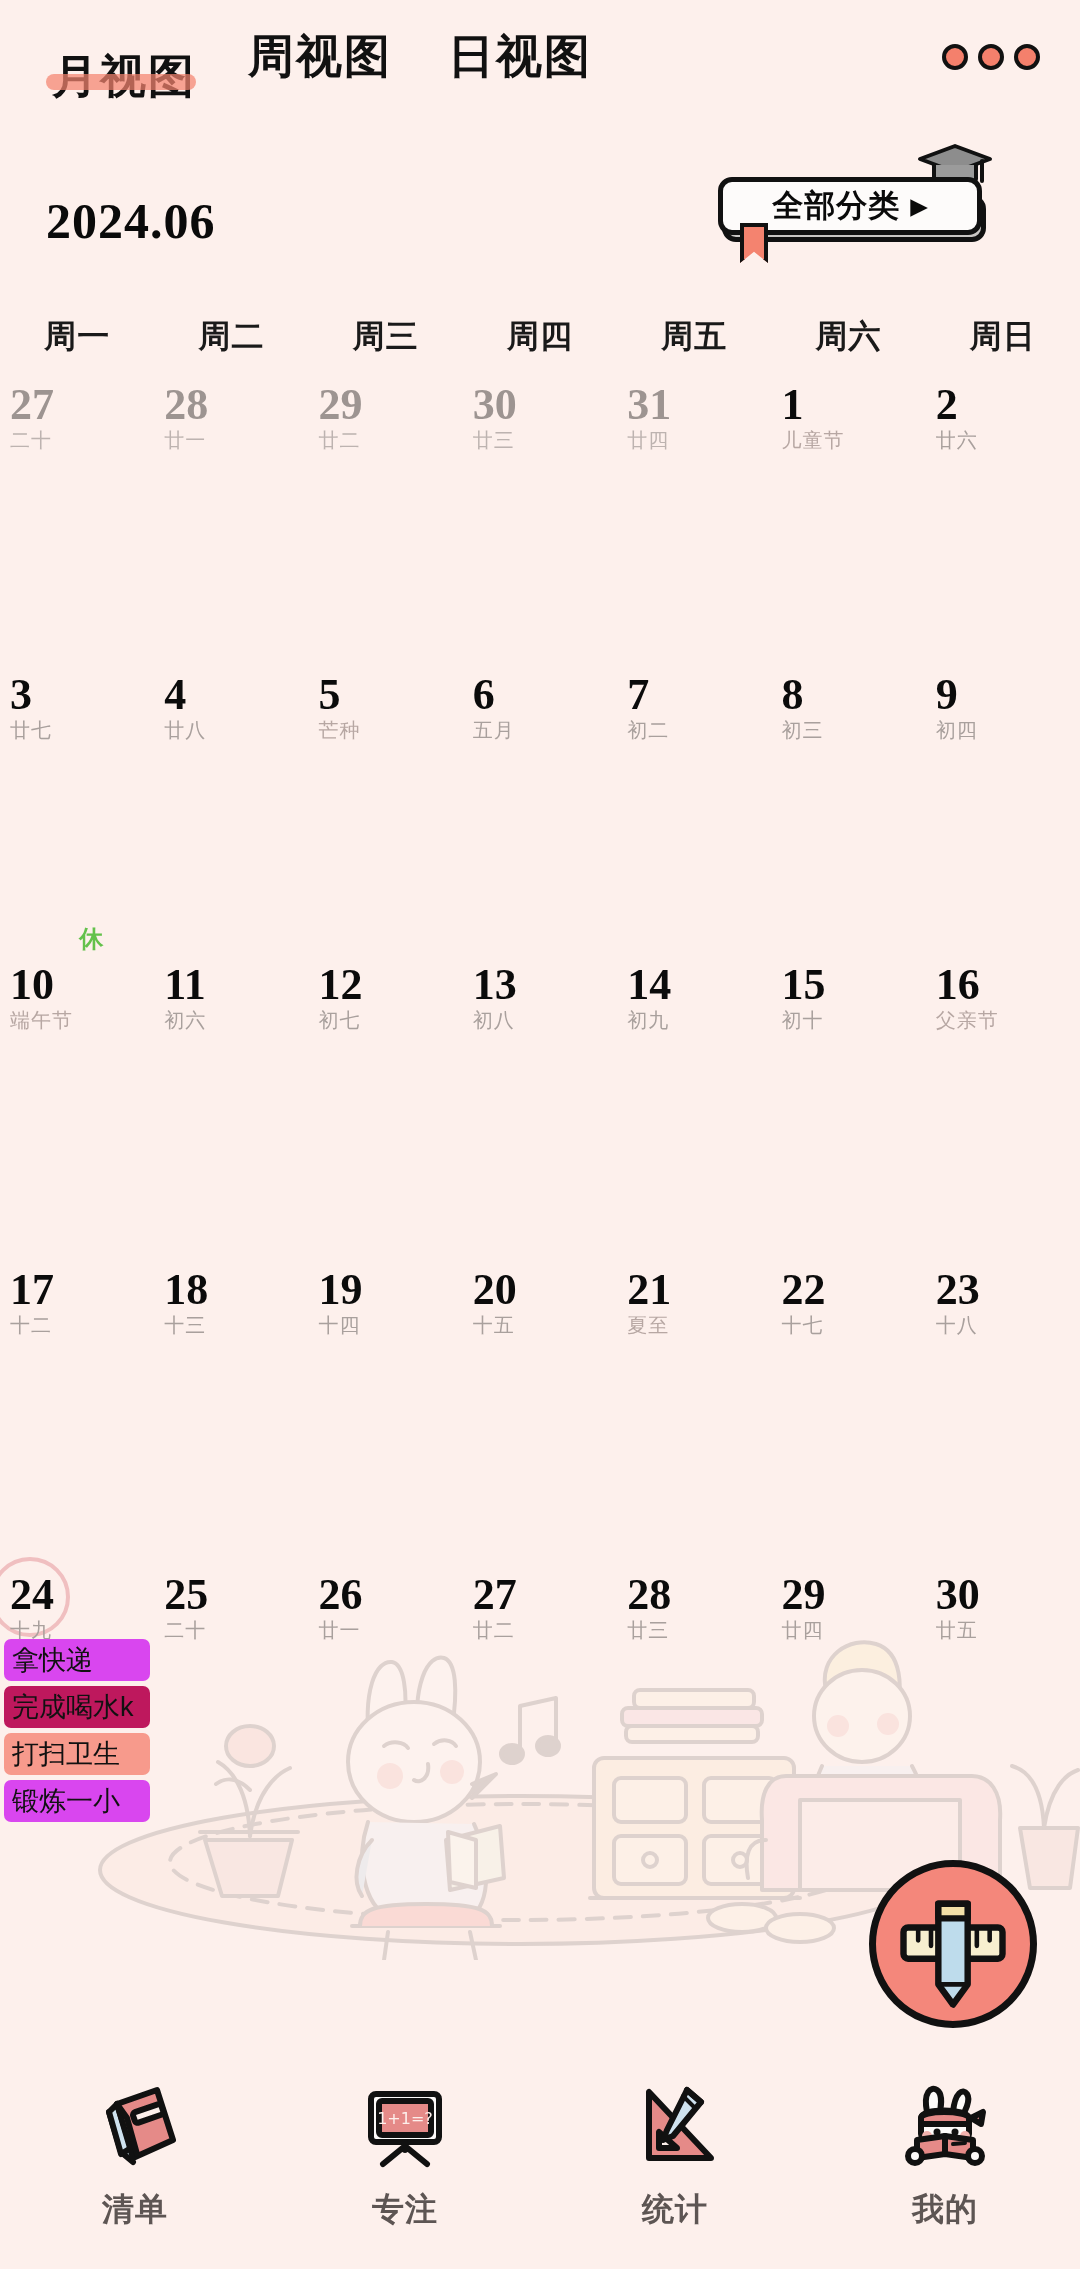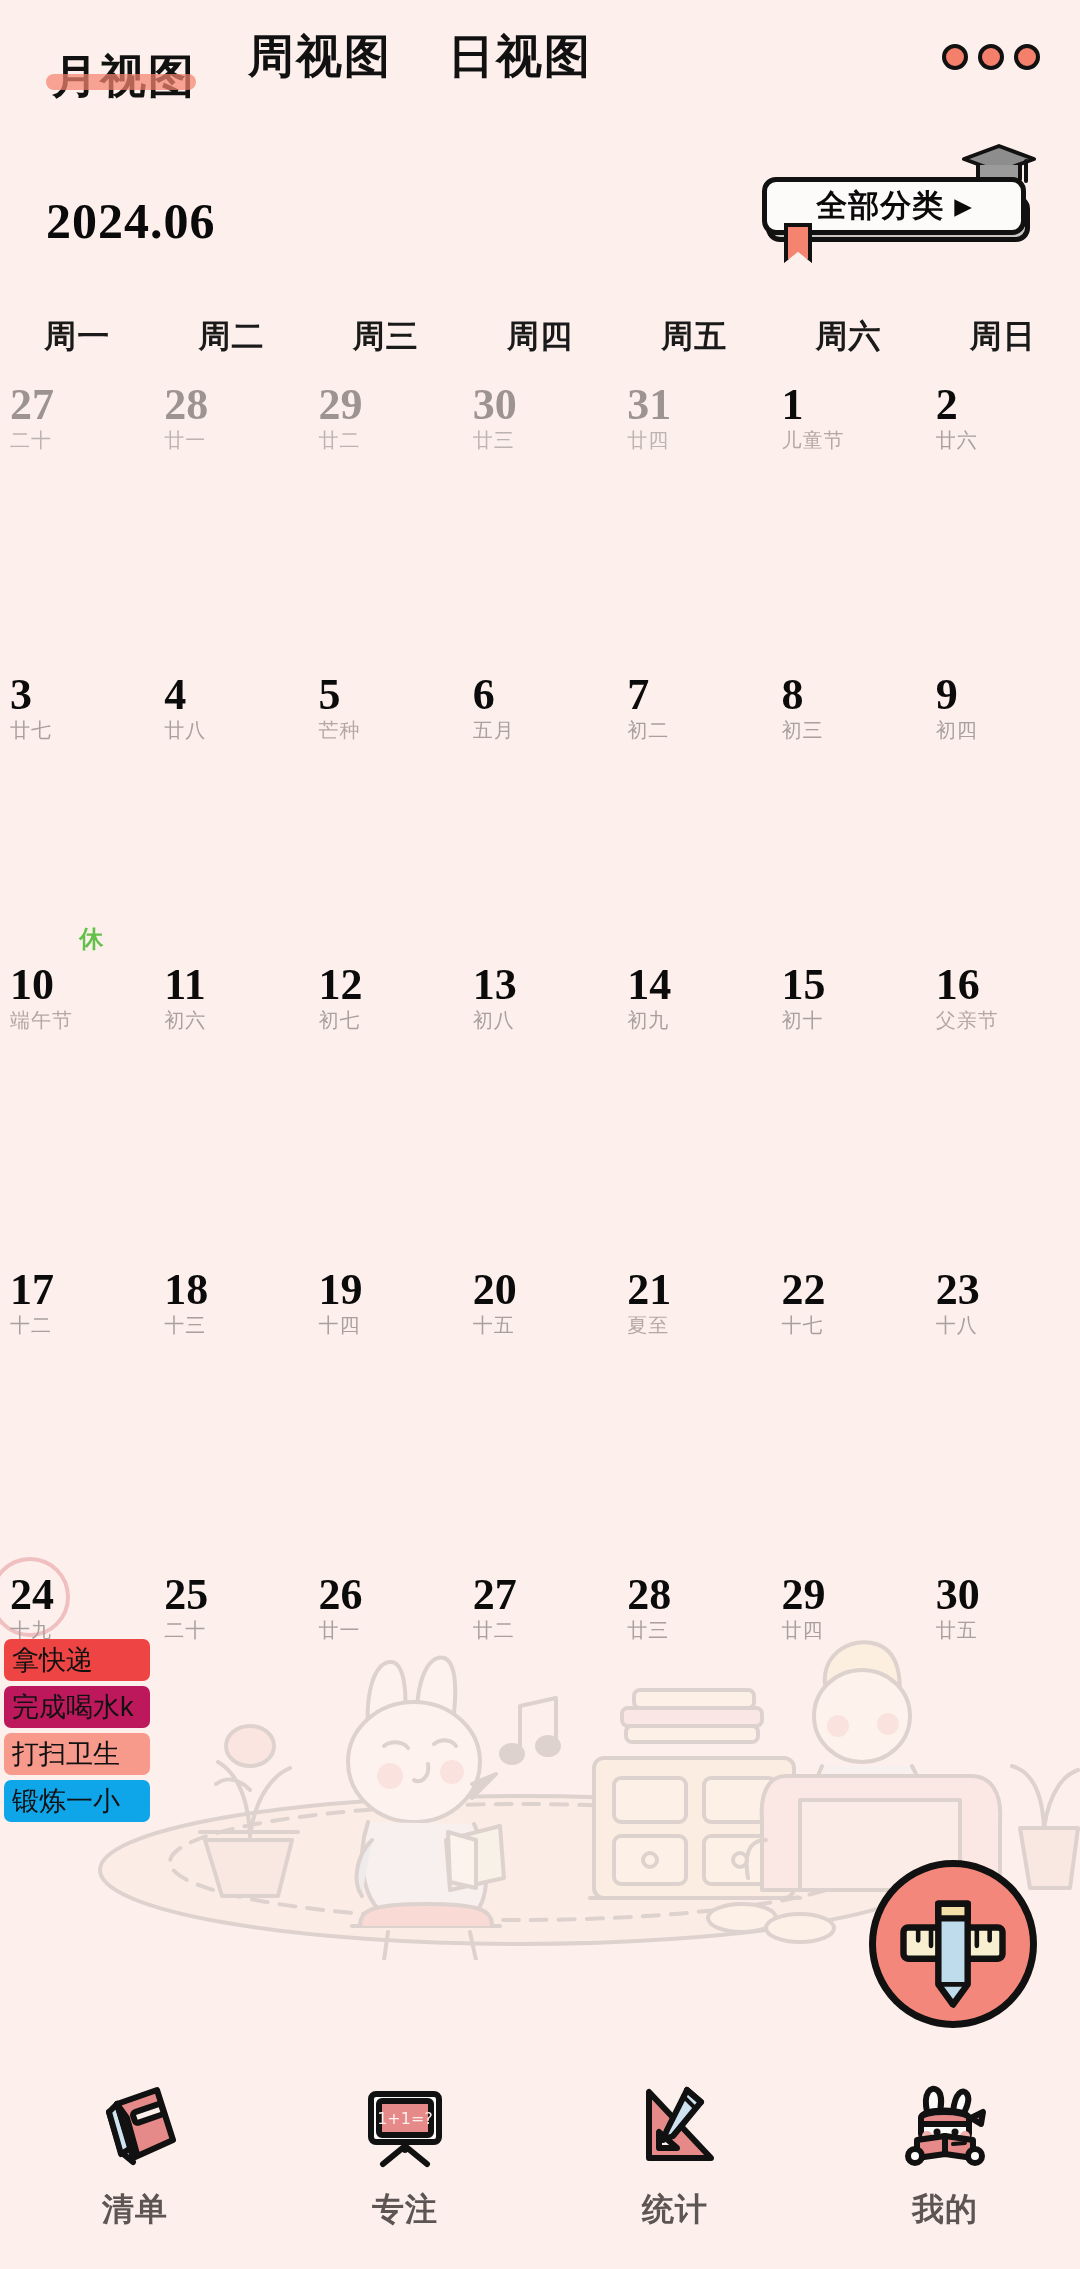--- a/index.html
+++ b/index.html
@@ -33,21 +33,21 @@
     background:#f4806c; border:4px solid #111;
   }
 
   
   #monthlabel {
     position:absolute; left:46px; top:192px;
     font-size:50px; font-weight:bold; color:#0a0a0a;
     letter-spacing:1px;
     font-family:"Liberation Serif","DejaVu Serif",serif;
   }
-  #category-btn { position:absolute; left:762px; top:177px; width:268px; height:59px; }
+  #category-btn { position:absolute; left:718px; top:177px; width:268px; height:59px; }
   #category-shadow {
     position:absolute; left:4px; top:18px; width:264px; height:47px;
     background:#c9c6c4; border:5px solid #111; border-radius:14px;
   }
   #category-face {
     position:absolute; left:0; top:0; width:264px; height:58px;
     background:#fdfbfa; border:5px solid #111; border-radius:14px;
     display:flex; align-items:center; justify-content:center; gap:10px;
   }
   #category-label {
@@ -415,24 +415,24 @@
         </div>
       </div>
       <div class="wk" style="top: 1190px; height: 470px;">
         <div class="cell">
           <div class="today-ring"></div>
           <div class="daynum-wrap">
             <span class="daynum">24</span>
             <span class="lunar">十九</span>
           </div>
           <div class="chips">
-            <div class="chip" style="background: #ef4444;">拿快递</div>
+            <div class="chip" style="background: #d946ef;">拿快递</div>
             <div class="chip" style="background: #be185d;">完成喝水k</div>
             <div class="chip" style="background: rgb(247, 154, 140);">打扫卫生</div>
-            <div class="chip" style="background: #0ea5e9;">锻炼一小</div>
+            <div class="chip" style="background: #d946ef;">锻炼一小</div>
           </div>
         </div>
         <div class="cell">
           <div class="daynum-wrap">
             <span class="daynum">25</span>
             <span class="lunar">二十</span>
           </div>
         </div>
         <div class="cell">
           <div class="daynum-wrap">

